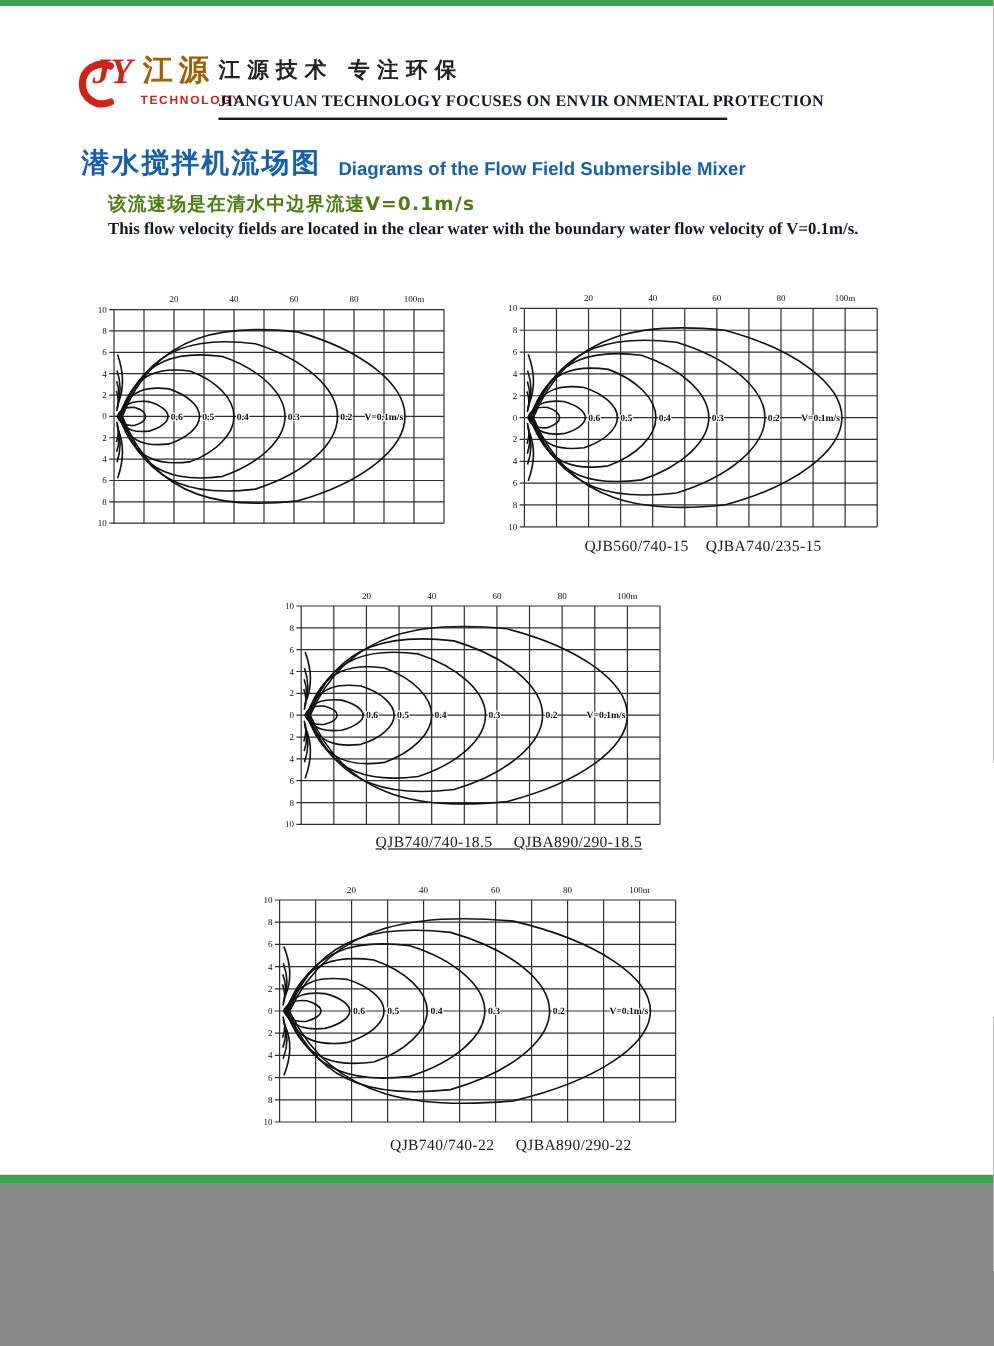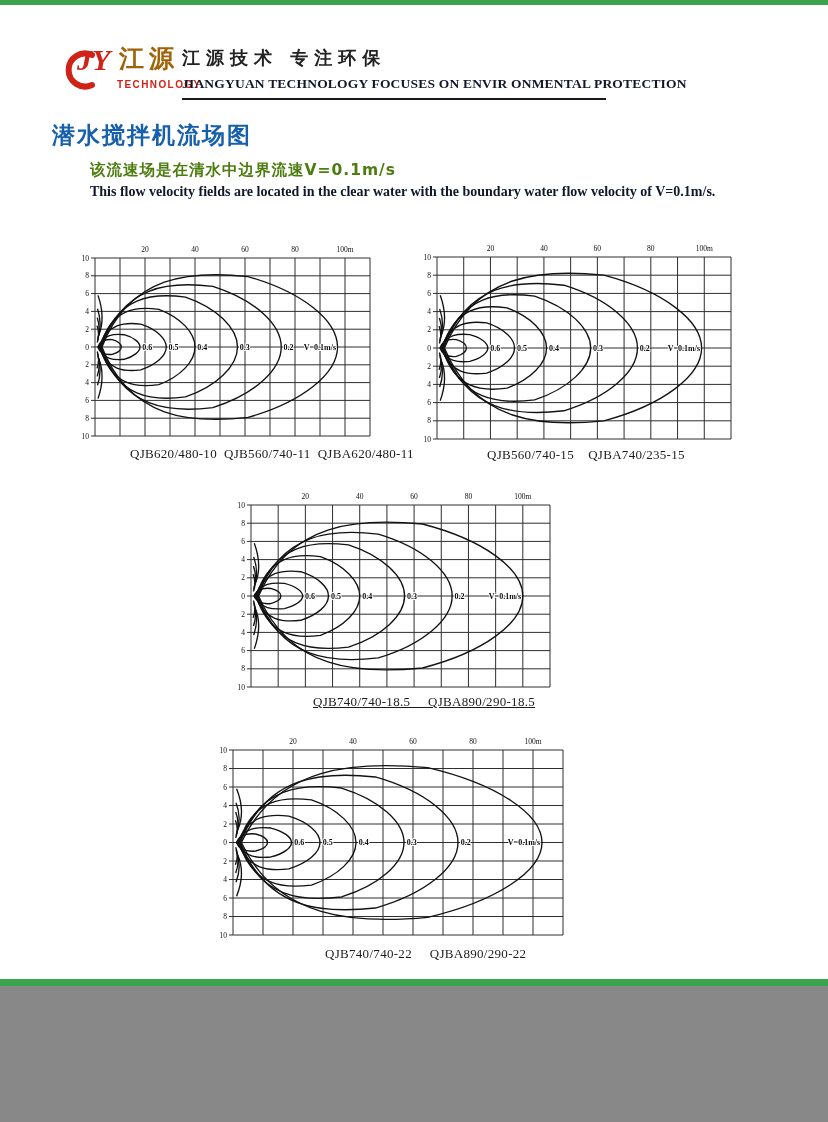--- a/index.html
+++ b/index.html
@@ -13,21 +13,21 @@
   .logo{position:absolute;left:56px;top:42px;width:140px;height:58px;}
   .logo-swoosh{position:absolute;left:0;top:3px;}
   .logo-jy{position:absolute;left:21px;top:1px;font:italic 700 30px "Liberation Serif",serif;color:#cf2318;}
   .logo-cn{position:absolute;left:63px;top:0;font:700 25px "DejaVu Sans",sans-serif;color:#a16207;letter-spacing:5px;white-space:nowrap;}
   .logo-sub{position:absolute;left:61px;top:37px;font:700 10px "Liberation Sans",sans-serif;color:#cf2318;letter-spacing:1.4px;}
   .slogan-cn{position:absolute;left:182px;top:46px;font:700 18px "DejaVu Sans",sans-serif;color:#222;letter-spacing:6px;white-space:nowrap;}
   .slogan-en{position:absolute;left:182px;top:76px;font:700 13.5px "Liberation Serif",serif;color:#0f172a;letter-spacing:0.2px;white-space:nowrap;}
   .header-rule{position:absolute;left:182px;top:98px;width:424px;height:2px;background:#1a1a1a;}
 
   
-  .title-row{position:absolute;left:52px;top:120px;display:flex;align-items:flex-end;white-space:nowrap;}
+  .title-row{position:absolute;left:68px;top:120px;display:flex;align-items:flex-end;white-space:nowrap;}
   .title-cn{font:700 23px "DejaVu Sans",sans-serif;color:#155fab;letter-spacing:2px;}
   .title-en{margin-left:14px;font:700 15.5px "Liberation Sans",sans-serif;color:#155fab;}
 
   .intro-cn{position:absolute;left:90px;top:160px;font:600 15.5px "DejaVu Sans",sans-serif;color:#4d7c0f;letter-spacing:1px;white-space:nowrap;}
   .intro-en{position:absolute;left:90px;top:184px;font:700 14px "Liberation Serif",serif;color:#0f172a;white-space:nowrap;}
 
   
   figure.chart{position:absolute;margin:0;padding:0;}
   .fig0{left:67px;top:240px;}
   .fig1{left:409px;top:239px;}
@@ -61,20 +61,21 @@
     <span class="logo-cn">江源</span>
     <span class="logo-sub">TECHNOLOGY</span>
   </div>
 
   <div class="slogan-cn">江源技术 专注环保</div>
   <div class="slogan-en">JIANGYUAN TECHNOLOGY FOCUSES ON ENVIR ONMENTAL PROTECTION</div>
   <div class="header-rule"></div>
 
   <div class="title-row">
     <span class="title-cn">潜水搅拌机流场图</span>
+    <span class="title-en">Diagrams of the Flow Field Submersible Mixer</span>
   </div>
 
   <div class="intro-cn">该流速场是在清水中边界流速V=0.1m/s</div>
   <div class="intro-en">This flow velocity fields are located in the clear water with the boundary water flow velocity of  V=0.1m/s.</div>
 
   <figure class="chart fig0">
     <svg width="312" height="205">
         <line x1="28" y1="18" x2="28" y2="196" class="grid"></line>
         <line x1="53" y1="18" x2="53" y2="196" class="grid"></line>
         <line x1="78" y1="18" x2="78" y2="196" class="grid"></line>
@@ -367,21 +368,20 @@
         <path d="M 36.34 110.5 C 72.42 33.17, 150.59 29.1, 222.75 35.61 C 291.9 51.89, 337 82.01, 337 110.5 C 337 138.99, 291.9 169.11, 222.75 185.39 C 150.59 191.9, 72.42 187.83, 36.34 110.5 Z" class="contour"></path>
         <text x="89.2" y="113.1" text-anchor="start" class="clabel">0.6</text>
         <text x="117.7" y="113.1" text-anchor="start" class="clabel">0.5</text>
         <text x="153.7" y="113.1" text-anchor="start" class="clabel">0.4</text>
         <text x="201.7" y="113.1" text-anchor="start" class="clabel">0.3</text>
         <text x="255.7" y="113.1" text-anchor="start" class="clabel">0.2</text>
         <text x="335.2" y="113.1" text-anchor="end" class="clabel">V=0.1m/s</text>
       </svg>
   </figure>
 
-  <div class="caption cap0">QJB620/480-10  QJB560/740-11  QJBA620/480-11</div>
   <div class="caption cap1">QJB560/740-15    QJBA740/235-15</div>
   <div class="caption cap2">QJB740/740-18.5     QJBA890/290-18.5</div>
   <div class="caption cap3">QJB740/740-22     QJBA890/290-22</div>
 
   <div class="page-number">— 13 —</div>
 
   <div class="accent-bar bottom"></div>
 </div>
 
 </body></html>

